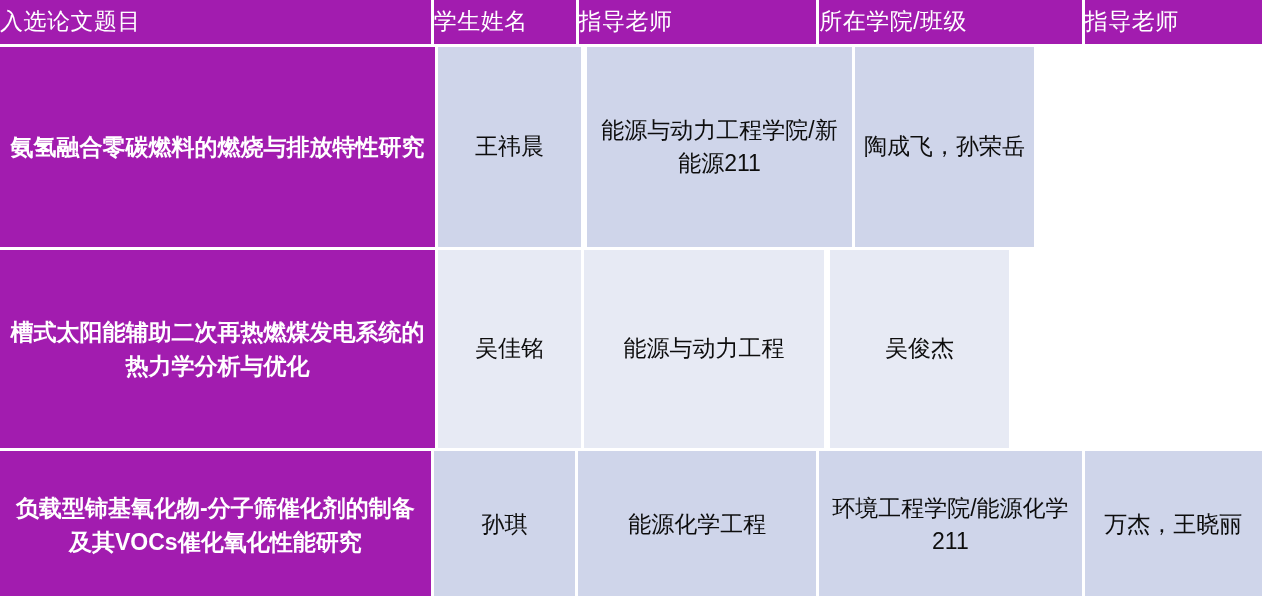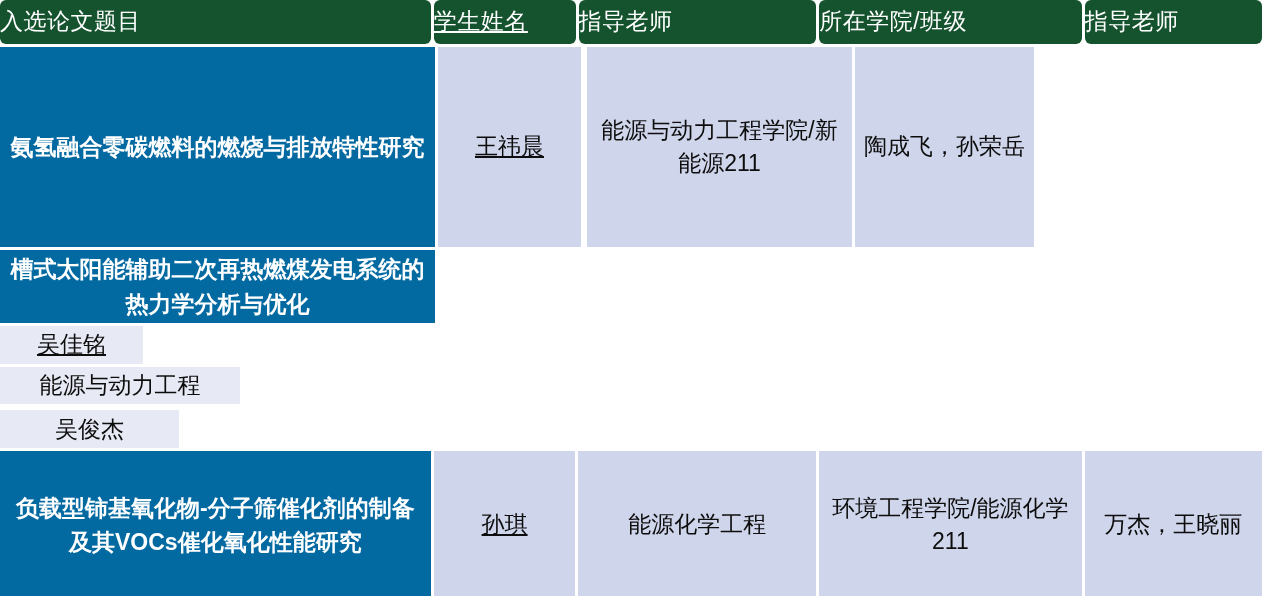--- a/index.html
+++ b/index.html
@@ -27,71 +27,70 @@
     width: 100%;
     box-sizing: border-box;
   }
 
   
   .header-row {
     height: 44px;
     margin-bottom: 3px;
   }
   .header-cell {
-    background: #14532d;
+    background: #a21caf;
     color: #ffffff;
     font-size: 23px;
     font-weight: normal;
     display: flex;
     align-items: center;
     justify-content: flex-end;
     box-sizing: border-box;
     height: 100%;
     line-height: 1.1;
     letter-spacing: 0.5px;
-    border-radius: 6px;
   }
 
   
   .body-row {
     margin-bottom: 3px;
   }
   .body-row.r1 { height: 200px; }
-  .body-row.r2 { height: 198px; flex-direction: column; }
+  .body-row.r2 { height: 198px; }
   .body-row.r3 { height: 148px; }
 
   .cell {
     box-sizing: border-box;
     display: flex;
     align-items: center;
     justify-content: center;
     text-align: center;
     height: 100%;
     color: #0d0d0d;
     font-size: 23px;
     line-height: 1.45;
     padding: 2px 8px;
   }
 
   .cell.title-cell {
-    background: #0369a1;
+    background: #a21caf;
     color: #ffffff;
     font-weight: bold;
     font-size: 23px;
     line-height: 1.5;
     padding: 2px 6px;
     letter-spacing: 0px;
   }
 
   .shade-a .cell:not(.title-cell) { background: #CFD5EA; }
   .shade-b .cell:not(.title-cell) { background: #E7EAF4; }
 
   
   .col-title   { width: 435px; }
-  .col-name    { width: 143px; text-decoration: underline; }
+  .col-name    { width: 143px; }
   .col-major   { width: 240px; }
   .col-college { width: 265px; }
   .col-teacher { width: 179px; }
 
   
   .gap { width: 3px; background: #ffffff; height: 100%; flex: 0 0 3px; }
   .header-row .gap { background: #ffffff; }
 
   .cell-text { display: block; width: 100%; }
 </style>

